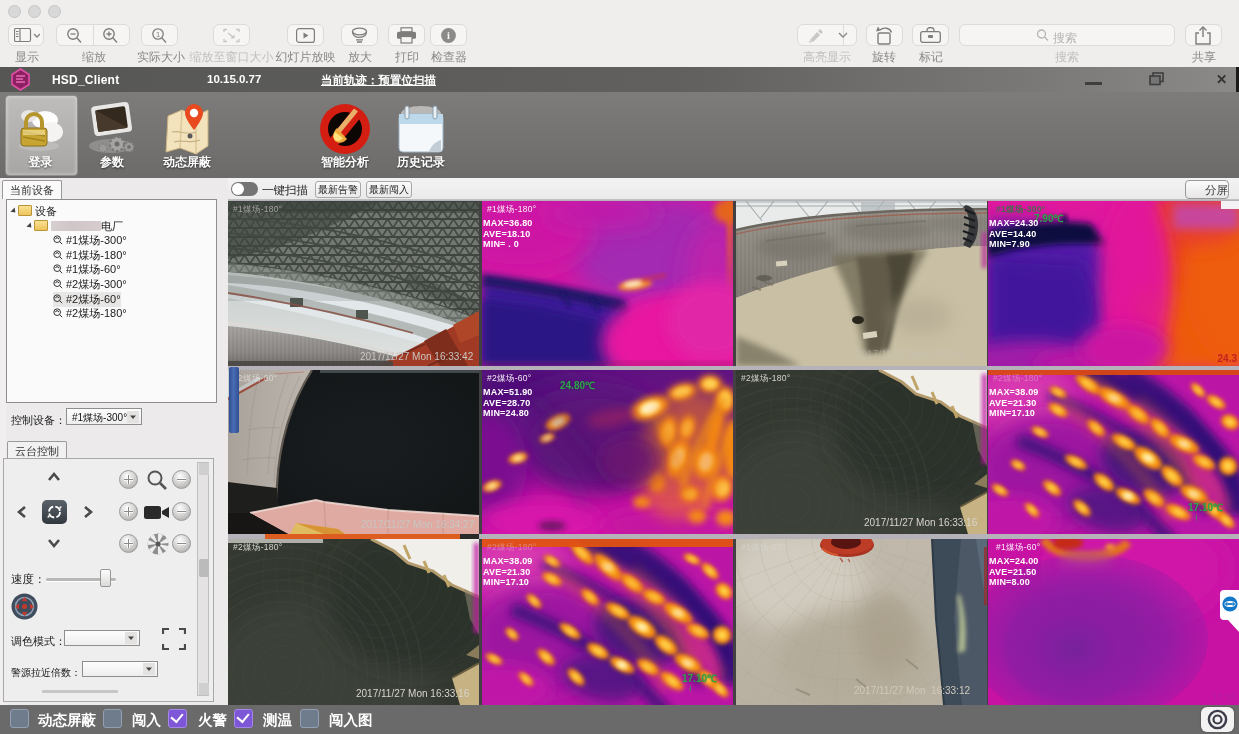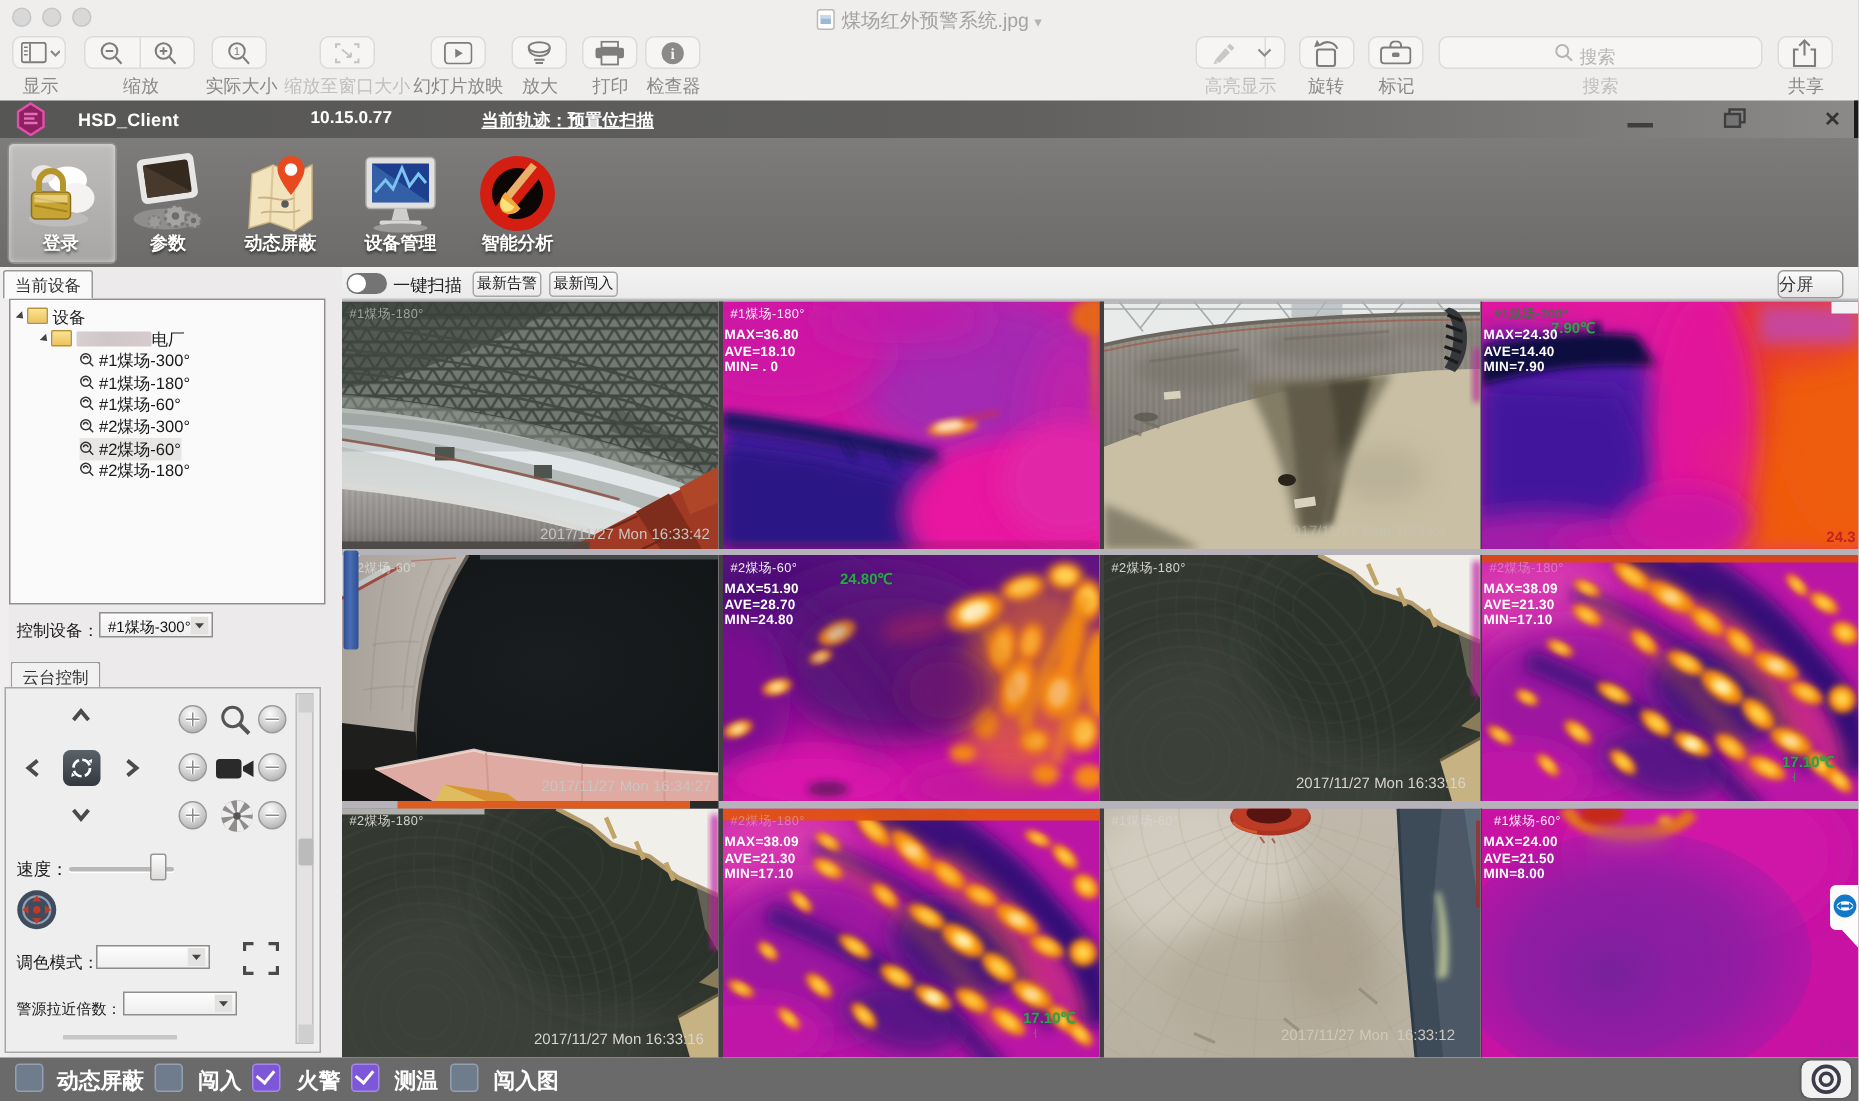--- a/index.html
+++ b/index.html
@@ -63,27 +63,20 @@
 <path d="M1,0 V12" stroke="rgba(50,48,45,.16)" stroke-width="1"></path>
 <path d="M3,0 V12" stroke="rgba(255,255,255,.10)" stroke-width="1"></path>
 </pattern>
 </defs>
 </svg>
 
 <div id="macbar" class="abs">
 <div class="tl" style="left:8px;"></div>
     <div class="tl" style="left:28px;"></div>
     <div class="tl" style="left:48px;"></div>
-<div class="abs" style="top:5px;left:0;width:1239px;text-align:center;font-size:13px;color:#a4a3a2;">
-<svg width="13" height="14" viewBox="0 0 13 14" style="vertical-align:-2px">
-        <rect x="1" y="0.5" width="11" height="13" rx="1.5" fill="#fff" stroke="#b9b8b7"></rect>
-        <rect x="3" y="4" width="7" height="6" fill="#9db8d6"></rect>
-        <rect x="3" y="4" width="7" height="2.5" fill="#c9d8ea"></rect>
-      </svg>
- 煤场红外预警系统.jpg <span style="font-size:10px;color:#b4b3b2">▾</span></div>
 <div class="tbtn" style="left:8px;width:36px;"></div>
 <div class="tbtn" style="left:56px;width:74px;"></div>
 <div class="tbtn" style="left:141px;width:37px;"></div>
 <div class="tbtn" style="left:213px;width:37px;"></div>
 <div class="tbtn" style="left:287px;width:37px;"></div>
 <div class="tbtn" style="left:341px;width:37px;"></div>
 <div class="tbtn" style="left:388px;width:37px;"></div>
 <div class="tbtn" style="left:430px;width:37px;"></div>
 <div class="tbtn" style="left:797px;width:60px;"></div>
 <div class="tbtn" style="left:866px;width:37px;"></div>
@@ -223,42 +216,42 @@
 <svg class="ticon" width="54" height="56" viewBox="0 0 54 56">
 <path d="M8 14 L22 8 L36 14 L48 8 V44 L36 52 L20 46 L6 50 Z" fill="#f3e3bc" stroke="#cbb282" stroke-width="1"></path>
 <path d="M22 8 L20 46 M36 14 L36 52" stroke="#dcc89a" stroke-width="1.5"></path>
 <path d="M12 30 c8,-2 16,4 24,0 M14 40 c8,-3 18,2 26,-2" stroke="#c8b184" stroke-width="1.2" fill="none"></path>
 <circle cx="30" cy="34" r="2.5" fill="#5a5a5a"></circle>
 <path d="M34 2 a9,9 0 0 1 9,9 c0,6 -9,17 -9,17 s-9,-11 -9,-17 a9,9 0 0 1 9,-9 Z" fill="#e8491e"></path>
 <circle cx="34" cy="11" r="4.2" fill="#fff"></circle>
 </svg>
       <div class="ticolab">动态屏蔽</div>
     </div>
-<div class="abs" style="left:232px;top:0;width:70px;height:86px;">
-<svg class="ticon" width="52" height="54" viewBox="0 0 52 54">
-<rect x="3" y="3" width="46" height="34" rx="3" fill="#e2e1e0" stroke="#b0afae" stroke-width="1"></rect>
-<rect x="7" y="7" width="38" height="26" fill="#1d3f8e"></rect>
-<path d="M9 26 L16 18 L21 24 L27 10 L32 22 L38 14 L43 20" stroke="#7ec4f0" stroke-width="2" fill="none"></path>
-<path d="M7 7 L45 33 H7 Z" fill="rgba(120,190,240,.25)"></path>
-<path d="M22 37 h8 l2 8 h-12 Z" fill="#cfcecd"></path>
-<rect x="12" y="45" width="28" height="3" rx="1.5" fill="#d8d7d6"></rect>
-<ellipse cx="26" cy="50" rx="18" ry="3" fill="#9a9998"></ellipse>
-</svg>
-      <div class="ticolab">设备管理</div>
-    </div>
 <div class="abs" style="left:310px;top:0;width:70px;height:86px;">
 <svg class="ticon" width="54" height="54" viewBox="0 0 54 54">
 <circle cx="27" cy="27" r="25" fill="#d41e12"></circle>
 <circle cx="27" cy="27" r="17" fill="#0c0604"></circle>
 <path d="M36 6 L44 14 L16 48 L9 40 Z" fill="#d41e12"></path>
 <path d="M38 8 L20 30" stroke="#e8b06a" stroke-width="5"></path>
 <path d="M19 26 c-4,4 -5,9 -2,13 c4,3 9,2 12,-2 Z" fill="#f2a93c"></path>
 <path d="M17 30 c-2,3 -2,6 0,8 c3,2 6,1 8,-2 Z" fill="#fbe27a"></path>
 </svg>
       <div class="ticolab">智能分析</div>
+    </div>
+<div class="abs" style="left:386px;top:0;width:70px;height:86px;">
+<svg class="ticon" width="52" height="54" viewBox="0 0 52 54">
+<path d="M6 12 a20,8 0 0 1 40,0 v6 H6 Z" fill="#b9b8b7"></path>
+<rect x="4" y="12" width="44" height="38" rx="4" fill="#f4f8fb" stroke="#9fb4c4" stroke-width="1"></rect>
+<rect x="4" y="12" width="44" height="10" fill="#bcd8ea"></rect>
+<rect x="10" y="4" width="4" height="13" rx="2" fill="#e8eef2" stroke="#8aa0b0" stroke-width="1"></rect>
+<rect x="38" y="4" width="4" height="13" rx="2" fill="#e8eef2" stroke="#8aa0b0" stroke-width="1"></rect>
+<path d="M46 38 c-6,2 -10,6 -12,12 l12,-2 Z" fill="#d8e2ea"></path>
+<path d="M34 50 c2,-6 6,-10 12,-12 V50 Z" fill="#c2cdd6"></path>
+</svg>
+      <div class="ticolab">历史记录</div>
     </div>
 </div>
 <div id="leftpanel" class="abs">
 <div class="abs" style="left:0;top:0;width:6px;height:527px;background:#f1eef0;"></div>
 <div class="tab" style="left:2px;top:2px;background:#fbfafa;z-index:2;height:16px;">当前设备</div>
 <div class="tab" style="left:57px;top:3px;margin-top:24px;">预置位</div>
 <div id="treebox">
 <div class="titem" style="padding:4px 0 0 5px;"><span class="arr"></span><span class="fold"></span> 设备</div>
 <div class="titem" style="padding-left:21px;"><span class="arr"></span><span class="fold"></span> <span style="display:inline-block;width:50px;height:10px;background:linear-gradient(90deg,#d8cfd0,#cfc6c8 40%,#d6cccd);border-radius:1px;vertical-align:-1px;"></span>电厂</div>
 <div class="titem" style="padding-left:46px;"><span style="display:inline-block;"><svg class="cam" viewBox="0 0 12 12">
@@ -407,21 +400,21 @@
 <div class="abs" style="left:1px;top:96px;width:10px;height:18px;background:#bcbbbb;border-radius:2px;"></div>
 </div>
 <div class="abs" style="left:42px;top:512px;width:76px;height:3px;background:#c8c7c7;"></div>
 </div>
 <div id="gridtop" class="abs">
 <div class="abs" style="left:3px;top:4px;width:27px;height:14px;border-radius:8px;background:#757474;"></div>
 <div class="abs" style="left:4px;top:5px;width:12px;height:12px;border-radius:50%;background:#fff;"></div>
 <div class="abs" style="left:34px;top:5px;font-size:11.5px;color:#222;">一键扫描</div>
 <div class="abs" style="left:87px;top:3px;width:46px;height:17px;border:1px solid #a8a8a8;border-radius:3px;background:linear-gradient(#fafafa,#eceaea);font-size:10px;color:#222;text-align:center;line-height:16px;box-sizing:border-box;">最新告警</div>
 <div class="abs" style="left:138px;top:3px;width:46px;height:17px;border:1px solid #a8a8a8;border-radius:3px;background:linear-gradient(#fafafa,#eceaea);font-size:10px;color:#222;text-align:center;line-height:16px;box-sizing:border-box;">最新闯入</div>
-<div class="abs" style="left:957px;top:2px;width:44px;height:19px;border:1px solid #9a9a9a;border-radius:4px;background:linear-gradient(#fbfbfb,#e8e6e6);font-size:11.5px;color:#3a3a3a;text-align:left;line-height:18px;box-sizing:border-box;">分屏</div>
+<div class="abs" style="left:957px;top:2px;width:44px;height:19px;border:1px solid #9a9a9a;border-radius:4px;background:linear-gradient(#fbfbfb,#e8e6e6);font-size:11.5px;color:#3a3a3a;text-align:right;line-height:18px;box-sizing:border-box;">分屏</div>
 </div>
 <div id="grid" class="abs">
 <div class="cell" style="left:0px;top:1px;width:251px;height:165px;"><svg width="251" height="165" viewBox="0 0 251 165">
 <defs>
 <linearGradient id="skyg" x1="0" y1="0" x2="0" y2="1">
             <stop offset="0" stop-color="#b8bdb9"></stop>
             <stop offset="1" stop-color="#dfe4e3"></stop>
           </linearGradient>
 <linearGradient id="wallg" x1="0" y1="0" x2="0" y2="1">
             <stop offset="0" stop-color="#a5a19e"></stop>

